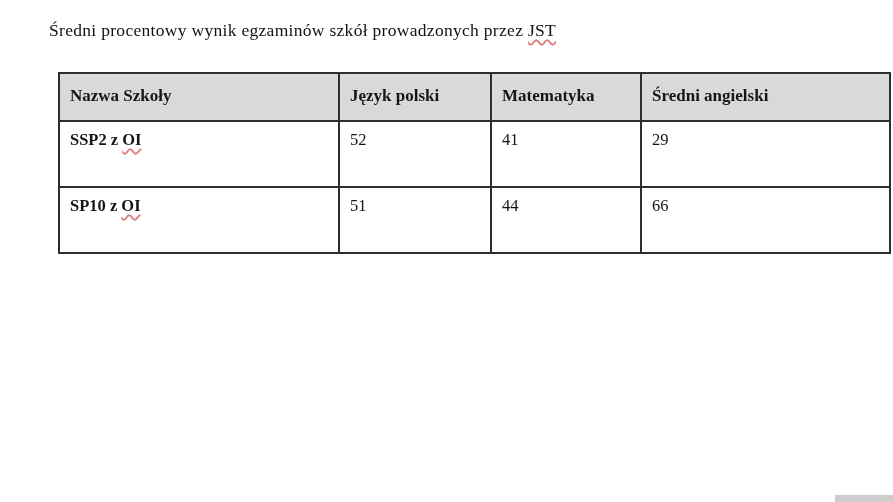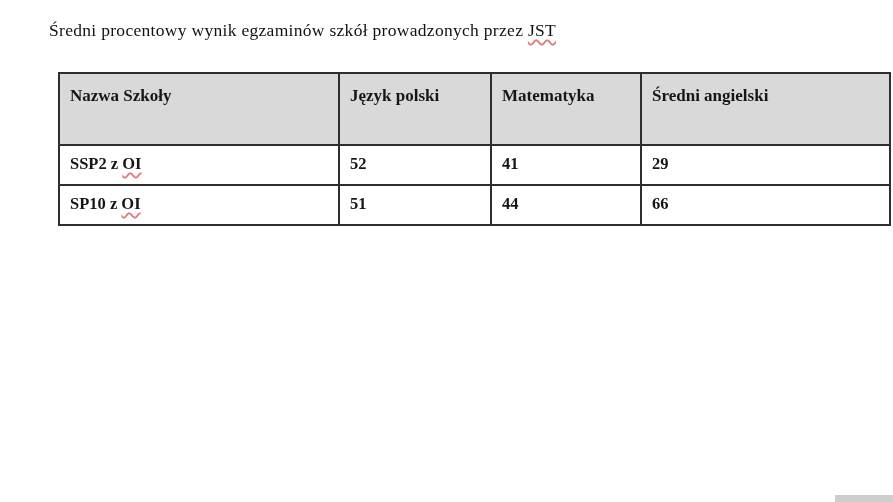--- a/index.html
+++ b/index.html
@@ -46,36 +46,36 @@
   table.results th,
   table.results td {
     border: 2px solid #2e2e2e;
     vertical-align: top;
     text-align: left;
     padding: 8px 6px 4px 10px;
     overflow: hidden;
     white-space: nowrap;
   }
   table.results thead tr {
-    height: 72px;
+    height: 48px;
   }
   table.results tbody tr {
-    height: 40px;
+    height: 66px;
   }
   table.results th {
     background: #d9d9d9;
     font-weight: bold;
     font-size: 17px;
     padding-top: 12px;
   }
   td.name {
     font-weight: bold;
   }
   td.val {
-    font-weight: bold;
+    font-weight: normal;
   }
   .corner-shadow {
     position: absolute;
     right: 0;
     bottom: 0;
     width: 58px;
     height: 7px;
     background: #cdcdcd;
   }
 </style>

